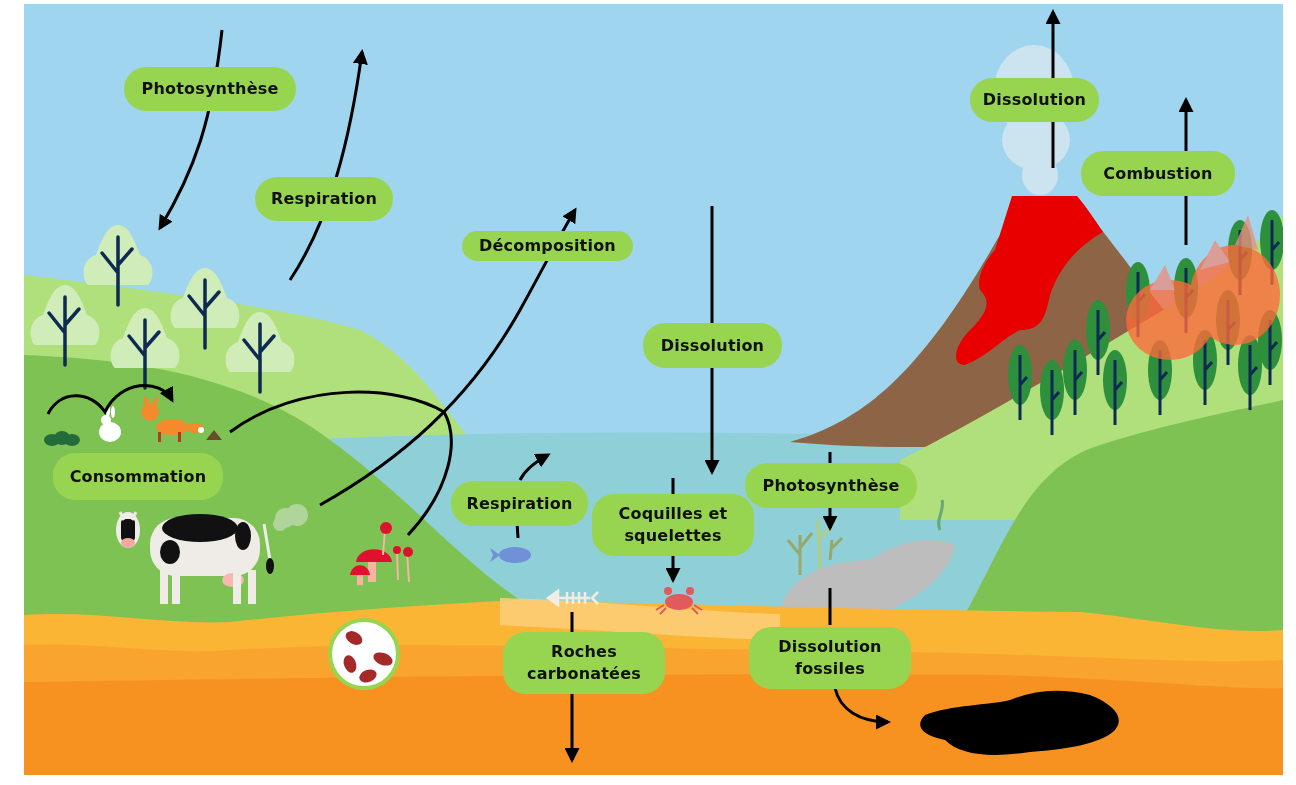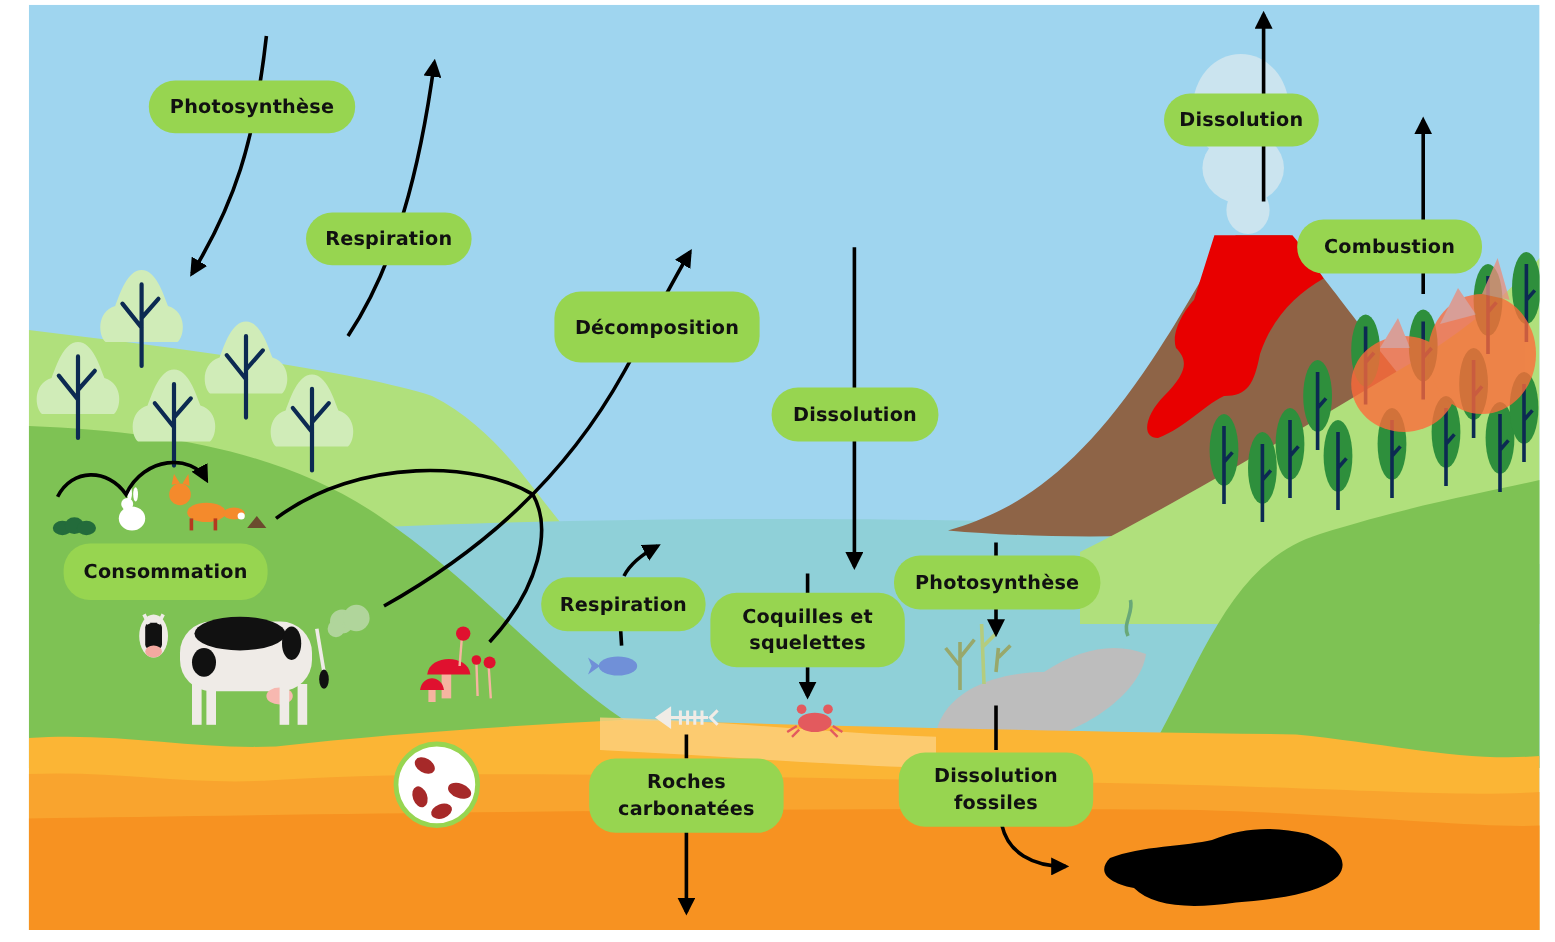--- a/index.html
+++ b/index.html
@@ -250,25 +250,25 @@
       <path d="M1053,168 L1053,12" marker-end="url(#ah)"></path>
       <path d="M1186,245 L1186,100" marker-end="url(#ah)"></path>
       <path d="M572,612 L572,632 M572,692 L572,760" marker-end="url(#ah)"></path>
       <path d="M830,588 L830,625 M835,688 C840,710 860,722 888,722" marker-end="url(#ah)"></path>
     </g>
   </g>
 </svg>
 
 <div class="lbl" style="left:124px;top:67px;width:172px;height:44px;">Photosynthèse</div>
 <div class="lbl" style="left:255px;top:177px;width:138px;height:44px;">Respiration</div>
-<div class="lbl" style="left:462px;top:243px;width:171px;height:59px;">Décomposition</div>
+<div class="lbl" style="left:462px;top:231px;width:171px;height:30px;">Décomposition</div>
 <div class="lbl" style="left:643px;top:323px;width:139px;height:45px;text-align:right;">Dissolution</div>
 <div class="lbl" style="left:970px;top:78px;width:129px;height:44px;">Dissolution</div>
-<div class="lbl" style="left:1081px;top:151px;width:154px;height:45px;margin-top:32px;">Combustion</div>
+<div class="lbl" style="left:1081px;top:151px;width:154px;height:45px;">Combustion</div>
 <div class="lbl" style="left:53px;top:453px;width:170px;height:47px;text-align:center;">Consommation</div>
 <div class="lbl" style="left:451px;top:481px;width:137px;height:45px;">Respiration</div>
 <div class="lbl" style="left:592px;top:494px;width:162px;height:62px;">Coquilles et
 squelettes</div>
 <div class="lbl" style="left:745px;top:463px;width:172px;height:45px;">Photosynthèse</div>
-<div class="lbl" style="left:491px;top:632px;width:162px;height:62px;">Roches
+<div class="lbl" style="left:503px;top:632px;width:162px;height:62px;">Roches
 carbonatées</div>
 <div class="lbl" style="left:749px;top:627px;width:162px;height:62px;">Dissolution
 fossiles</div>
 
 </body></html>

